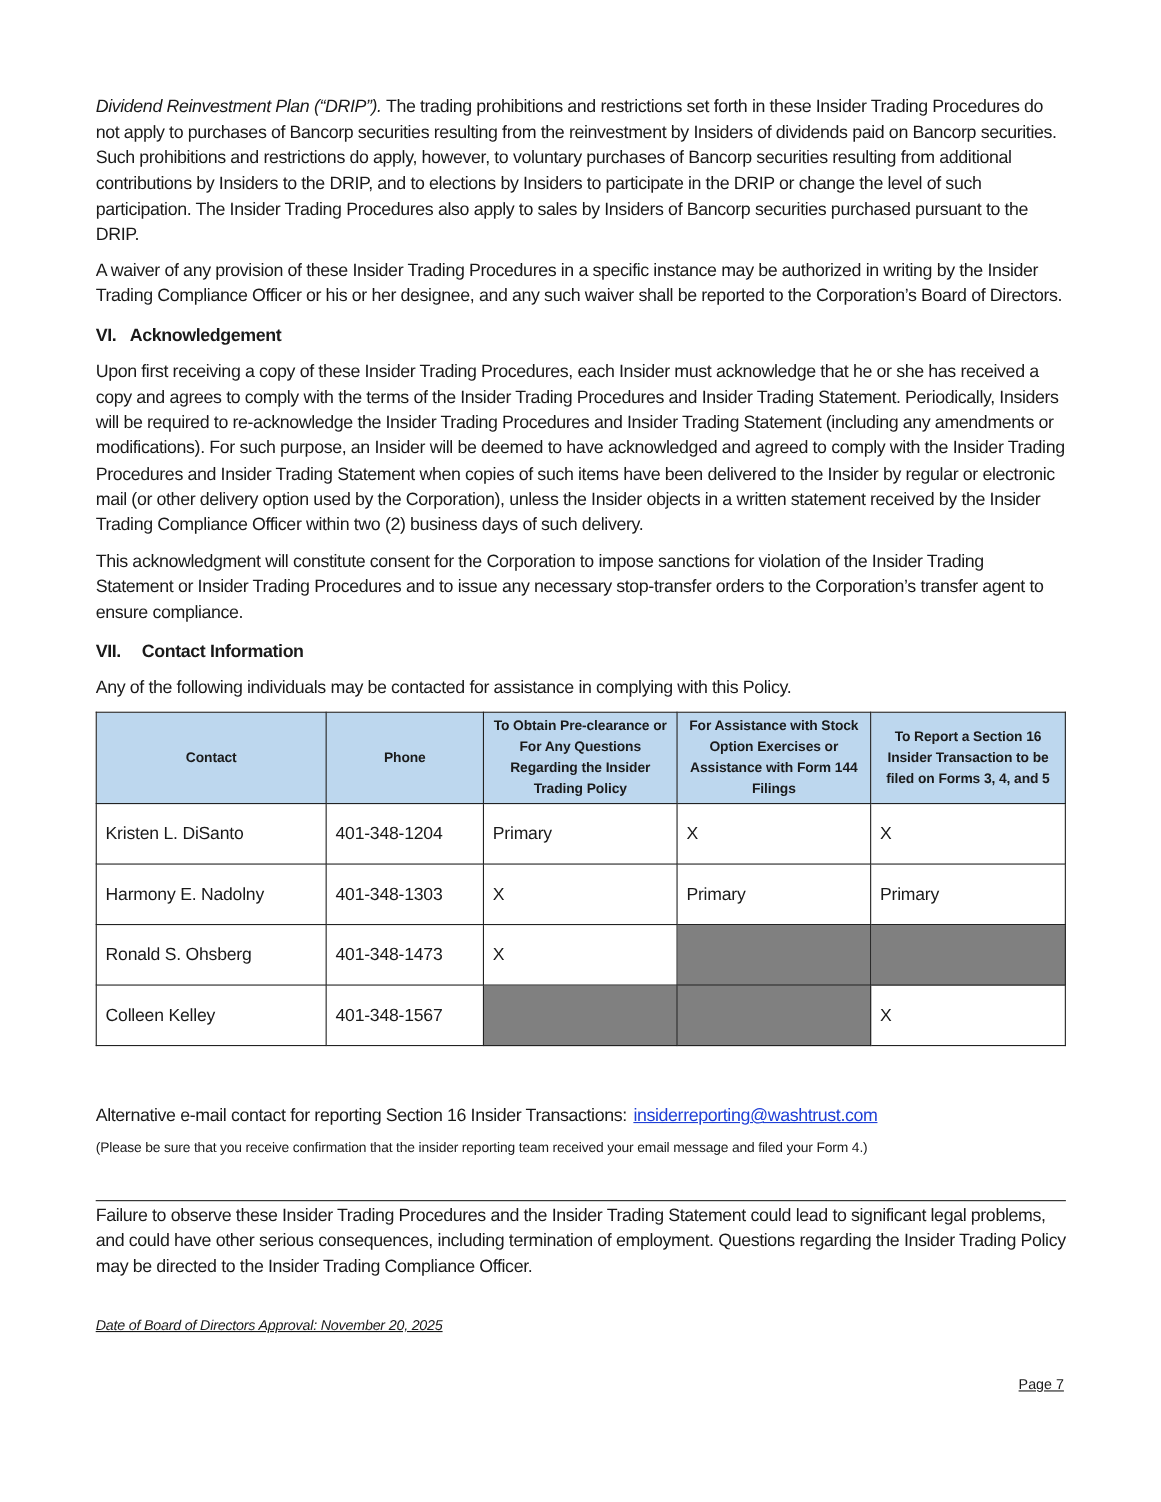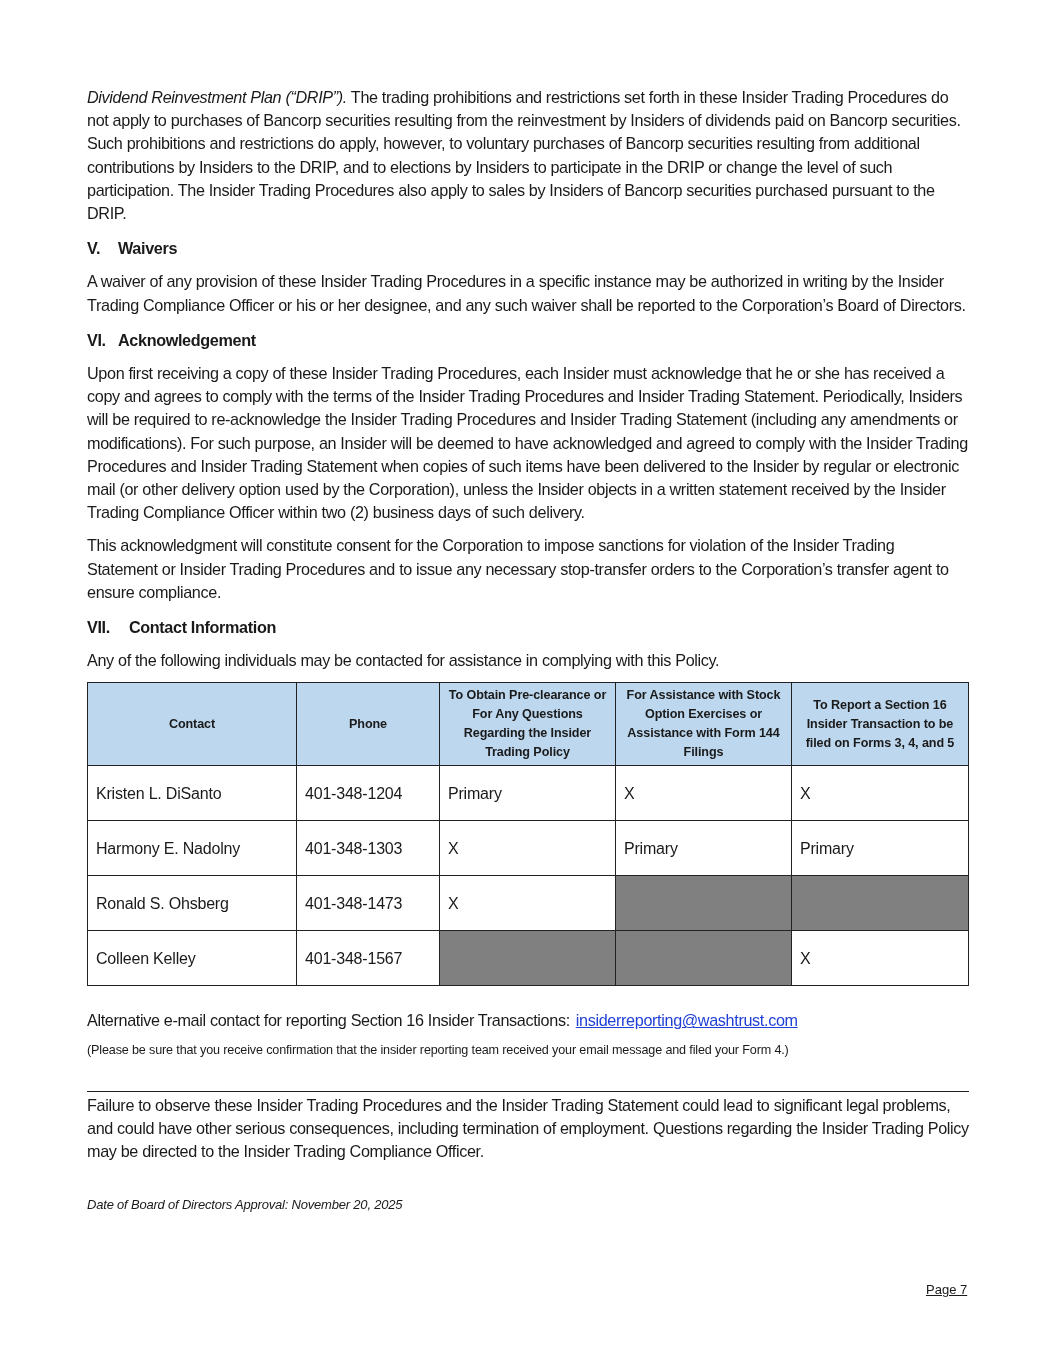--- a/index.html
+++ b/index.html
@@ -57,21 +57,21 @@
     table.contacts td {
       height: 30px;
       font-size: 16px;
       padding: 12px 8px;
       letter-spacing: -0.2px;
     }
     table.contacts td.c { text-align: left; }
     table.contacts td.shaded { background: #808080; }
 
     .alt-email {
-      margin-top: 23px;
+      margin-top: 52px;
       font-size: 16.2px;
     }
     .alt-email a {
       color: #1f3fd6;
       text-decoration: underline;
       margin-left: 6px;
     }
     .note {
       font-size: 12.6px;
       margin-top: 8px;
@@ -95,39 +95,37 @@
       line-height: 23.2px;
       letter-spacing: -0.35px;
     }
     .approval {
       position: absolute;
       left: 87px;
       top: 1197px;
       font-size: 13px;
       font-style: italic;
       letter-spacing: -0.2px;
+      text-decoration: underline;
     }
     .page-num {
       position: absolute;
       left: 926px;
-      top: 1282px;
+      top: 1251px;
       font-size: 13px;
       text-decoration: underline;
     }
   </style>
 </head>
 <body>
 
 <div class="page">
 
   <p class="para"><em>Dividend Reinvestment Plan (“DRIP”).</em><span>  The trading prohibitions and restrictions set forth in these Insider Trading Procedures do not apply to purchases of Bancorp securities resulting from the reinvestment by Insiders of dividends paid on Bancorp securities.  Such prohibitions and restrictions do apply, however, to voluntary purchases of Bancorp securities resulting from additional contributions by Insiders to the DRIP, and to elections by Insiders to participate in the DRIP or change the level of such participation.  The Insider Trading Procedures also apply to sales by Insiders of Bancorp securities purchased pursuant to the DRIP.</span></p>
 
-  <div class="heading">
-    <span class="num">V.</span><span>Waivers</span>
-  </div>
   <p class="para">A waiver of any provision of these Insider Trading Procedures in a specific instance may be authorized in writing by the Insider Trading Compliance Officer or his or her designee, and any such waiver shall be reported to the Corporation’s Board of Directors.</p>
 
   <div class="heading">
     <span class="num">VI.</span><span>Acknowledgement</span>
   </div>
   <p class="para">Upon first receiving a copy of these Insider Trading Procedures, each Insider must acknowledge that he or she has received a copy and agrees to comply with the terms of the Insider Trading Procedures and Insider Trading Statement.  Periodically, Insiders will be required to re-acknowledge the Insider Trading Procedures and Insider Trading Statement (including any amendments or modifications).  For such purpose, an Insider will be deemed to have acknowledged and agreed to comply with the Insider Trading Procedures and Insider Trading Statement when copies of such items have been delivered to the Insider by regular or electronic mail (or other delivery option used by the Corporation), unless the Insider objects in a written statement received by the Insider Trading Compliance Officer within two (2) business days of such delivery.</p>
   <p class="para">This acknowledgment will constitute consent for the Corporation to impose sanctions for violation of the Insider Trading Statement or Insider Trading Procedures and to issue any necessary stop-transfer orders to the Corporation’s transfer agent to ensure compliance.</p>
 
   <div class="heading vii">
     <span class="num">VII.</span><span>Contact Information</span>

